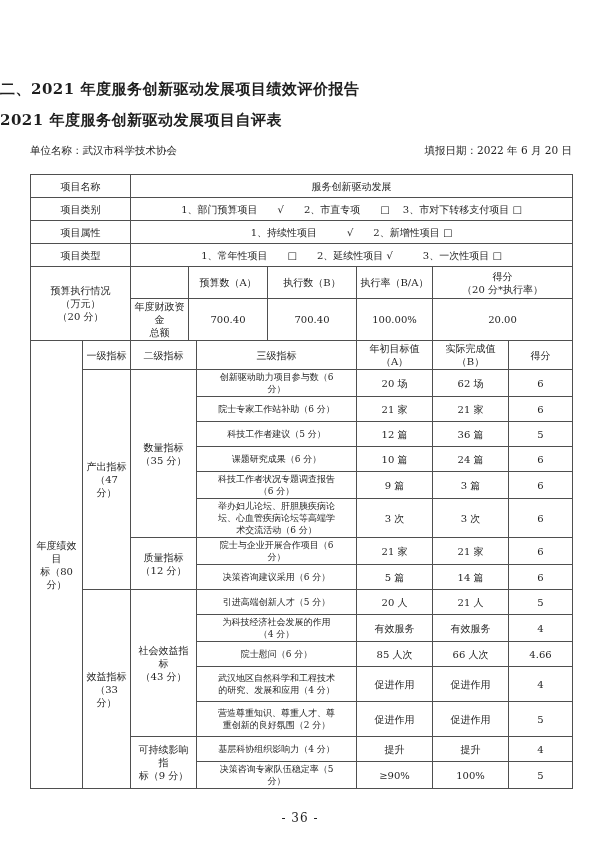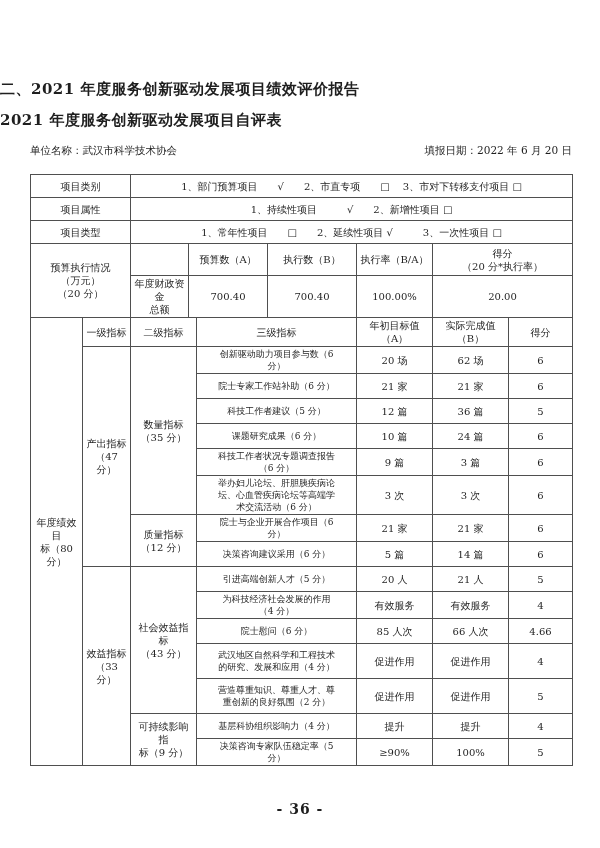--- a/index.html
+++ b/index.html
@@ -57,24 +57,23 @@
   .pre { white-space: pre-line; }
   .name-cell {
     font-size: 9px !important;
     line-height: 12px !important;
     padding: 1px 20px !important;
   }
   #budget-table { margin-top: -1px; }
   #indicator-table { margin-top: -1px; }
   .footer {
     text-align: center;
-    font-size: 14px;
-    margin-top: 35px;
+    font-size: 12px;
+    margin-top: 22px;
     letter-spacing: 1px;
-    font-weight: bold;
   }
 </style>
 </head>
 <body>
 
 <div class="page">
 
   <div class="title1">二、2021 年度服务创新驱动发展项目绩效评价报告</div>
   <div class="title2">2021 年度服务创新驱动发展项目自评表</div>
 
@@ -84,20 +83,24 @@
   </div>
 
   <table class="tbl" id="info-table">
     <colgroup>
         <col style="width:100px">
         <col style="width:245px">
         <col style="width:85px">
         <col style="width:112px">
       </colgroup>
     <tbody>
+        <tr>
+      <td>项目名称</td>
+      <td colspan="3">服务创新驱动发展</td>
+    </tr>
     <tr>
       <td>项目类别</td>
       <td colspan="3">1、部门预算项目　　√　　2、市直专项　　□　 3、市对下转移支付项目  □</td>
     </tr>
     <tr>
       <td>项目属性</td>
       <td colspan="3">1、持续性项目　　　√　　2、新增性项目  □</td>
     </tr>
     <tr>
       <td>项目类型</td>

